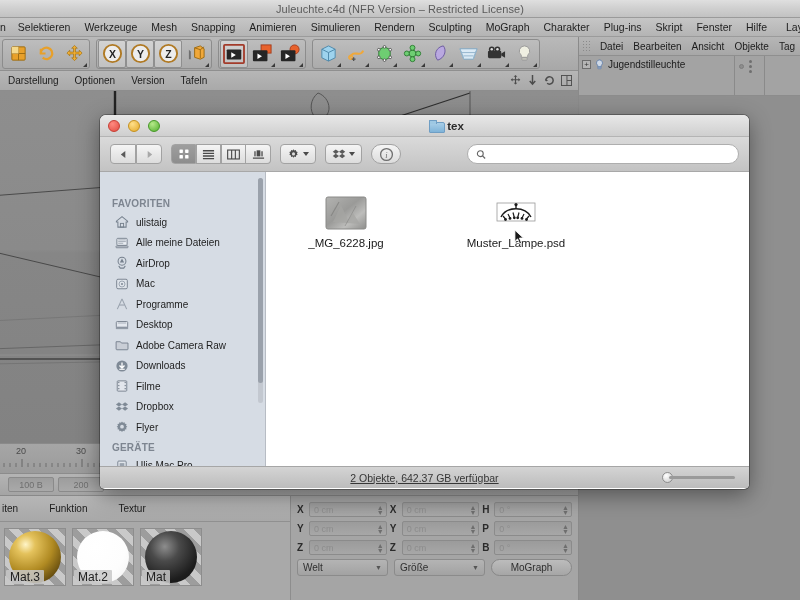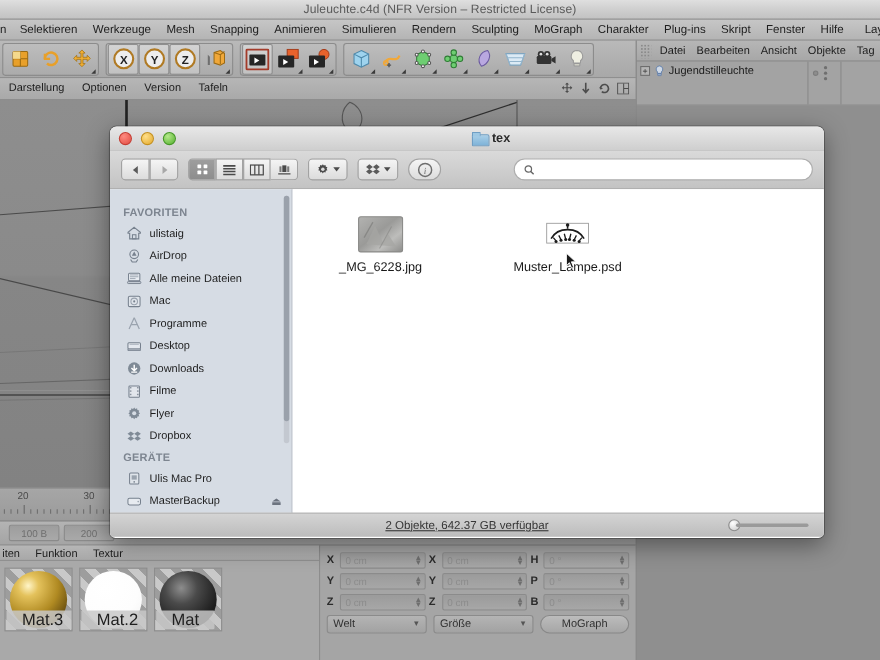--- a/index.html
+++ b/index.html
@@ -91,34 +91,34 @@
     background: linear-gradient(to bottom,#9d9d9d,#a9a9a9);
     border:1px solid #8a8a8a; border-radius:2px;
     display:flex; align-items:center; justify-content:center;
   }
 
   
   .matmgr {
     position:absolute; left:0; top:495px; width:290px; height:105px;
     background:#a9a9a9; border-top:1px solid #898989;
   }
-  .mat-menubar { height:14px; display:flex; align-items:flex-end; gap:14px;
+  .mat-menubar { height:26px; display:flex; align-items:center; gap:31px;
      padding-left:2px; background:linear-gradient(to bottom,#b6b6b6,#a8a8a8);
      border-bottom:1px solid #909090; }
   .mat-menubar span { font-size:10px; color:#1c1c1c; }
   .mat-list { display:flex; gap:6px; padding:6px 4px; }
   .mat-cell { width:62px; }
   .mat-thumb {
     width:62px; height:58px; border:1px solid #8d8d8d; position:relative; overflow:hidden;
     background-image: repeating-linear-gradient(45deg,#c9c9c9 0 7px,#9d9d9d 7px 14px);
   }
   .mat-sphere { position:absolute; left:4px; top:2px; width:52px; height:52px; border-radius:50%; }
   .mat-name {
-    position:absolute; left:1px; bottom:1px; font-size:15px; color:#202020;
-    background:rgba(200,200,200,.85); padding:0 14px; border-radius:1px;
+    position:absolute; left:1px; bottom:1px; font-size:12px; color:#202020;
+    background:rgba(200,200,200,.85); padding:0 4px; border-radius:1px;
   }
 
   
   .coordmgr {
     position:absolute; left:290px; top:495px; width:288px; height:105px;
     background:#a5a5a5; border-top:1px solid #898989; border-left:1px solid #8d8d8d;
     padding:6px 6px 0 6px;
   }
   .coord-row { display:flex; align-items:center; gap:3px; margin-bottom:4px; }
   .coord-lab { font-size:10px; font-weight:bold; color:#2b2b2b; width:9px; }
@@ -223,21 +223,21 @@
   .f-search {
     margin-left:auto; width:272px; height:20px; background:#fff;
     border:1px solid #aeaeae; border-radius:10px; display:flex; align-items:center;
     padding:0 8px; gap:5px;
   }
   .f-search input { border:none; outline:none; font-size:11px; width:100%; background:transparent; color:#333; }
 
   .f-body { display:flex; height:294px; }
   .f-sidebar {
     width:166px; background:#d6dce4; border-right:1px solid #b7bcc4;
-    padding-top:12px; overflow:hidden; position:relative;
+    padding-top:22px; overflow:hidden; position:relative;
   }
   .side-head { font-size:10px; font-weight:bold; color:#7d8590; padding:4px 0 3px 12px; letter-spacing:.2px; }
   .side-item { display:flex; align-items:center; gap:7px; height:20.5px; padding-left:14px; position:relative; }
   .side-item .lbl { font-size:10px; color:#1d1d1d; }
   .side-ico { width:15px; height:15px; flex:0 0 15px; display:flex; align-items:center; justify-content:center; }
   .eject { position:absolute; right:9px; font-size:10px; color:#6d7480; }
   .side-scroll {
     position:absolute; right:2px; top:6px; width:5px; height:225px;
     background:#c3c8d0; border-radius:3px;
   }
@@ -753,42 +753,42 @@
                 <path d="M7.5 1.8L13.5 6.6v.9h-1.6V13H3.1V7.5H1.5v-.9z" fill="none" stroke="#76808d" stroke-width="1.1"></path>
                 <rect x="5.8" y="9" width="3.4" height="4" fill="none" stroke="#76808d" stroke-width="1"></rect>
               </svg>
           </span>
           <span class="lbl">ulistaig</span>
         </div>
 
         <div class="side-item">
           <span class="side-ico">
             <svg width="14" height="14" viewBox="0 0 15 15">
+                <rect x="2" y="2.5" width="11" height="7.5" rx="1" fill="#e9edf2" stroke="#76808d" stroke-width="1"></rect>
+                <path d="M3.4 4.2h8.2M3.4 6h8.2M3.4 7.8h5.4" stroke="#98a1ad" stroke-width=".9"></path>
+                <rect x="1" y="10.6" width="13" height="2" rx=".8" fill="#c3cad3" stroke="#76808d" stroke-width=".9"></rect>
+              </svg>
+          </span>
+          <span class="lbl">Alle meine Dateien</span>
+        </div>
+
+        <div class="side-item">
+          <span class="side-ico">
+            <svg width="14" height="14" viewBox="0 0 15 15">
                 <circle cx="7.5" cy="5.6" r="4.2" fill="none" stroke="#76808d" stroke-width="1.1"></circle>
                 <path d="M7.5 2.8l2.3 4.2H5.2z" fill="#76808d"></path>
                 <path d="M4 10.6l1.6 2.4h3.8l1.6-2.4" fill="none" stroke="#76808d" stroke-width="1.1"></path>
               </svg>
           </span>
           <span class="lbl">AirDrop</span>
         </div>
 
         <div class="side-item">
           <span class="side-ico">
             <svg width="14" height="14" viewBox="0 0 15 15">
-                <rect x="2" y="2.5" width="11" height="7.5" rx="1" fill="#e9edf2" stroke="#76808d" stroke-width="1"></rect>
-                <path d="M3.4 4.2h8.2M3.4 6h8.2M3.4 7.8h5.4" stroke="#98a1ad" stroke-width=".9"></path>
-                <rect x="1" y="10.6" width="13" height="2" rx=".8" fill="#c3cad3" stroke="#76808d" stroke-width=".9"></rect>
-              </svg>
-          </span>
-          <span class="lbl">Alle meine Dateien</span>
-        </div>
-
-        <div class="side-item">
-          <span class="side-ico">
-            <svg width="14" height="14" viewBox="0 0 15 15">
                 <rect x="1.8" y="2.4" width="11.4" height="10.2" rx="1.4" fill="#dfe4ea" stroke="#76808d" stroke-width="1"></rect>
                 <circle cx="7.5" cy="7.5" r="3.2" fill="none" stroke="#98a1ad" stroke-width="1"></circle>
                 <circle cx="7.5" cy="7.5" r="1" fill="#76808d"></circle>
               </svg>
           </span>
           <span class="lbl">Mac</span>
         </div>
 
         <div class="side-item">
           <span class="side-ico">
@@ -804,20 +804,28 @@
           <span class="side-ico">
             <svg width="14" height="14" viewBox="0 0 15 15">
                 <rect x="1.4" y="3.8" width="12.2" height="6.2" rx="1" fill="#e4e8ee" stroke="#76808d" stroke-width="1"></rect>
                 <path d="M1.4 10h12.2v1.4H1.4z" fill="#c3cad3" stroke="#76808d" stroke-width=".8"></path>
                 <path d="M3 5.4h9" stroke="#a6aeb9"></path>
               </svg>
           </span>
           <span class="lbl">Desktop</span>
         </div>
 
+        <div class="side-item">
+          <span class="side-ico">
+            <svg width="14" height="14" viewBox="0 0 15 15">
+                <path d="M1.2 4h4.6l1.1 1.4h7v6.4a.8.8 0 0 1-.8.8H2a.8.8 0 0 1-.8-.8z" fill="#c9ced6" stroke="#76808d" stroke-width="1"></path>
+              </svg>
+          </span>
+          <span class="lbl">Adobe Camera Raw</span>
+        </div>
 
         <div class="side-item">
           <span class="side-ico">
             <svg width="14" height="14" viewBox="0 0 15 15">
                 <circle cx="7.5" cy="7.5" r="6" fill="#7f8a96"></circle>
                 <path d="M7.5 3.8v5.4M4.8 7l2.7 2.7L10.2 7" stroke="#fff" stroke-width="1.4" fill="none"></path>
                 <path d="M4.6 11h5.8" stroke="#fff" stroke-width="1.2"></path>
               </svg>
           </span>
           <span class="lbl">Downloads</span>
@@ -836,37 +844,37 @@
                   <rect x="10.2" y="9.6" width="1.6" height="1.4"></rect>
                 </g>
               </svg>
           </span>
           <span class="lbl">Filme</span>
         </div>
 
         <div class="side-item">
           <span class="side-ico">
             <svg width="14" height="14" viewBox="0 0 15 15">
-                <path d="M7.5 1.5l1.1 1.4 1.7-.6.3 1.8 1.8.3-.6 1.7 1.4 1.1-1.4 1.1.6 1.7-1.8.3-.3 1.8-1.7-.6-1.1 1.4-1.1-1.4-1.7.6-.3-1.8-1.8-.3.6-1.7L1.8 7.2l1.4-1.1-.6-1.7 1.8-.3.3-1.8 1.7.6z" fill="#7f8a96"></path>
-                <circle cx="7.5" cy="7.2" r="2" fill="#d6dce4"></circle>
-              </svg>
-          </span>
-          <span class="lbl">Flyer</span>
-        </div>
-
-        <div class="side-item">
-          <span class="side-ico">
-            <svg width="14" height="14" viewBox="0 0 15 15">
                 <path d="M4.2 2.4L7.5 4.7 4.2 7 1 4.7z" fill="#7f8a96"></path>
                 <path d="M10.8 2.4L14 4.7 10.8 7 7.5 4.7z" fill="#7f8a96"></path>
                 <path d="M1 9.2l3.2-2.3L7.5 9.2 4.2 11.5z" fill="#7f8a96"></path>
                 <path d="M10.8 6.9L14 9.2l-3.2 2.3-3.3-2.3z" fill="#7f8a96"></path>
               </svg>
           </span>
           <span class="lbl">Dropbox</span>
+        </div>
+
+        <div class="side-item">
+          <span class="side-ico">
+            <svg width="14" height="14" viewBox="0 0 15 15">
+                <path d="M7.5 1.5l1.1 1.4 1.7-.6.3 1.8 1.8.3-.6 1.7 1.4 1.1-1.4 1.1.6 1.7-1.8.3-.3 1.8-1.7-.6-1.1 1.4-1.1-1.4-1.7.6-.3-1.8-1.8-.3.6-1.7L1.8 7.2l1.4-1.1-.6-1.7 1.8-.3.3-1.8 1.7.6z" fill="#7f8a96"></path>
+                <circle cx="7.5" cy="7.2" r="2" fill="#d6dce4"></circle>
+              </svg>
+          </span>
+          <span class="lbl">Flyer</span>
         </div>
 
         <div class="side-head">GERÄTE</div>
 
         <div class="side-item">
           <span class="side-ico">
             <svg width="14" height="14" viewBox="0 0 15 15">
                 <rect x="3" y="2.2" width="9" height="10.6" rx="1" fill="#dfe4ea" stroke="#76808d" stroke-width="1"></rect>
                 <rect x="5" y="4.4" width="5" height="4.2" fill="#9aa3ae"></rect>
                 <circle cx="7.5" cy="10.8" r=".8" fill="#76808d"></circle>

